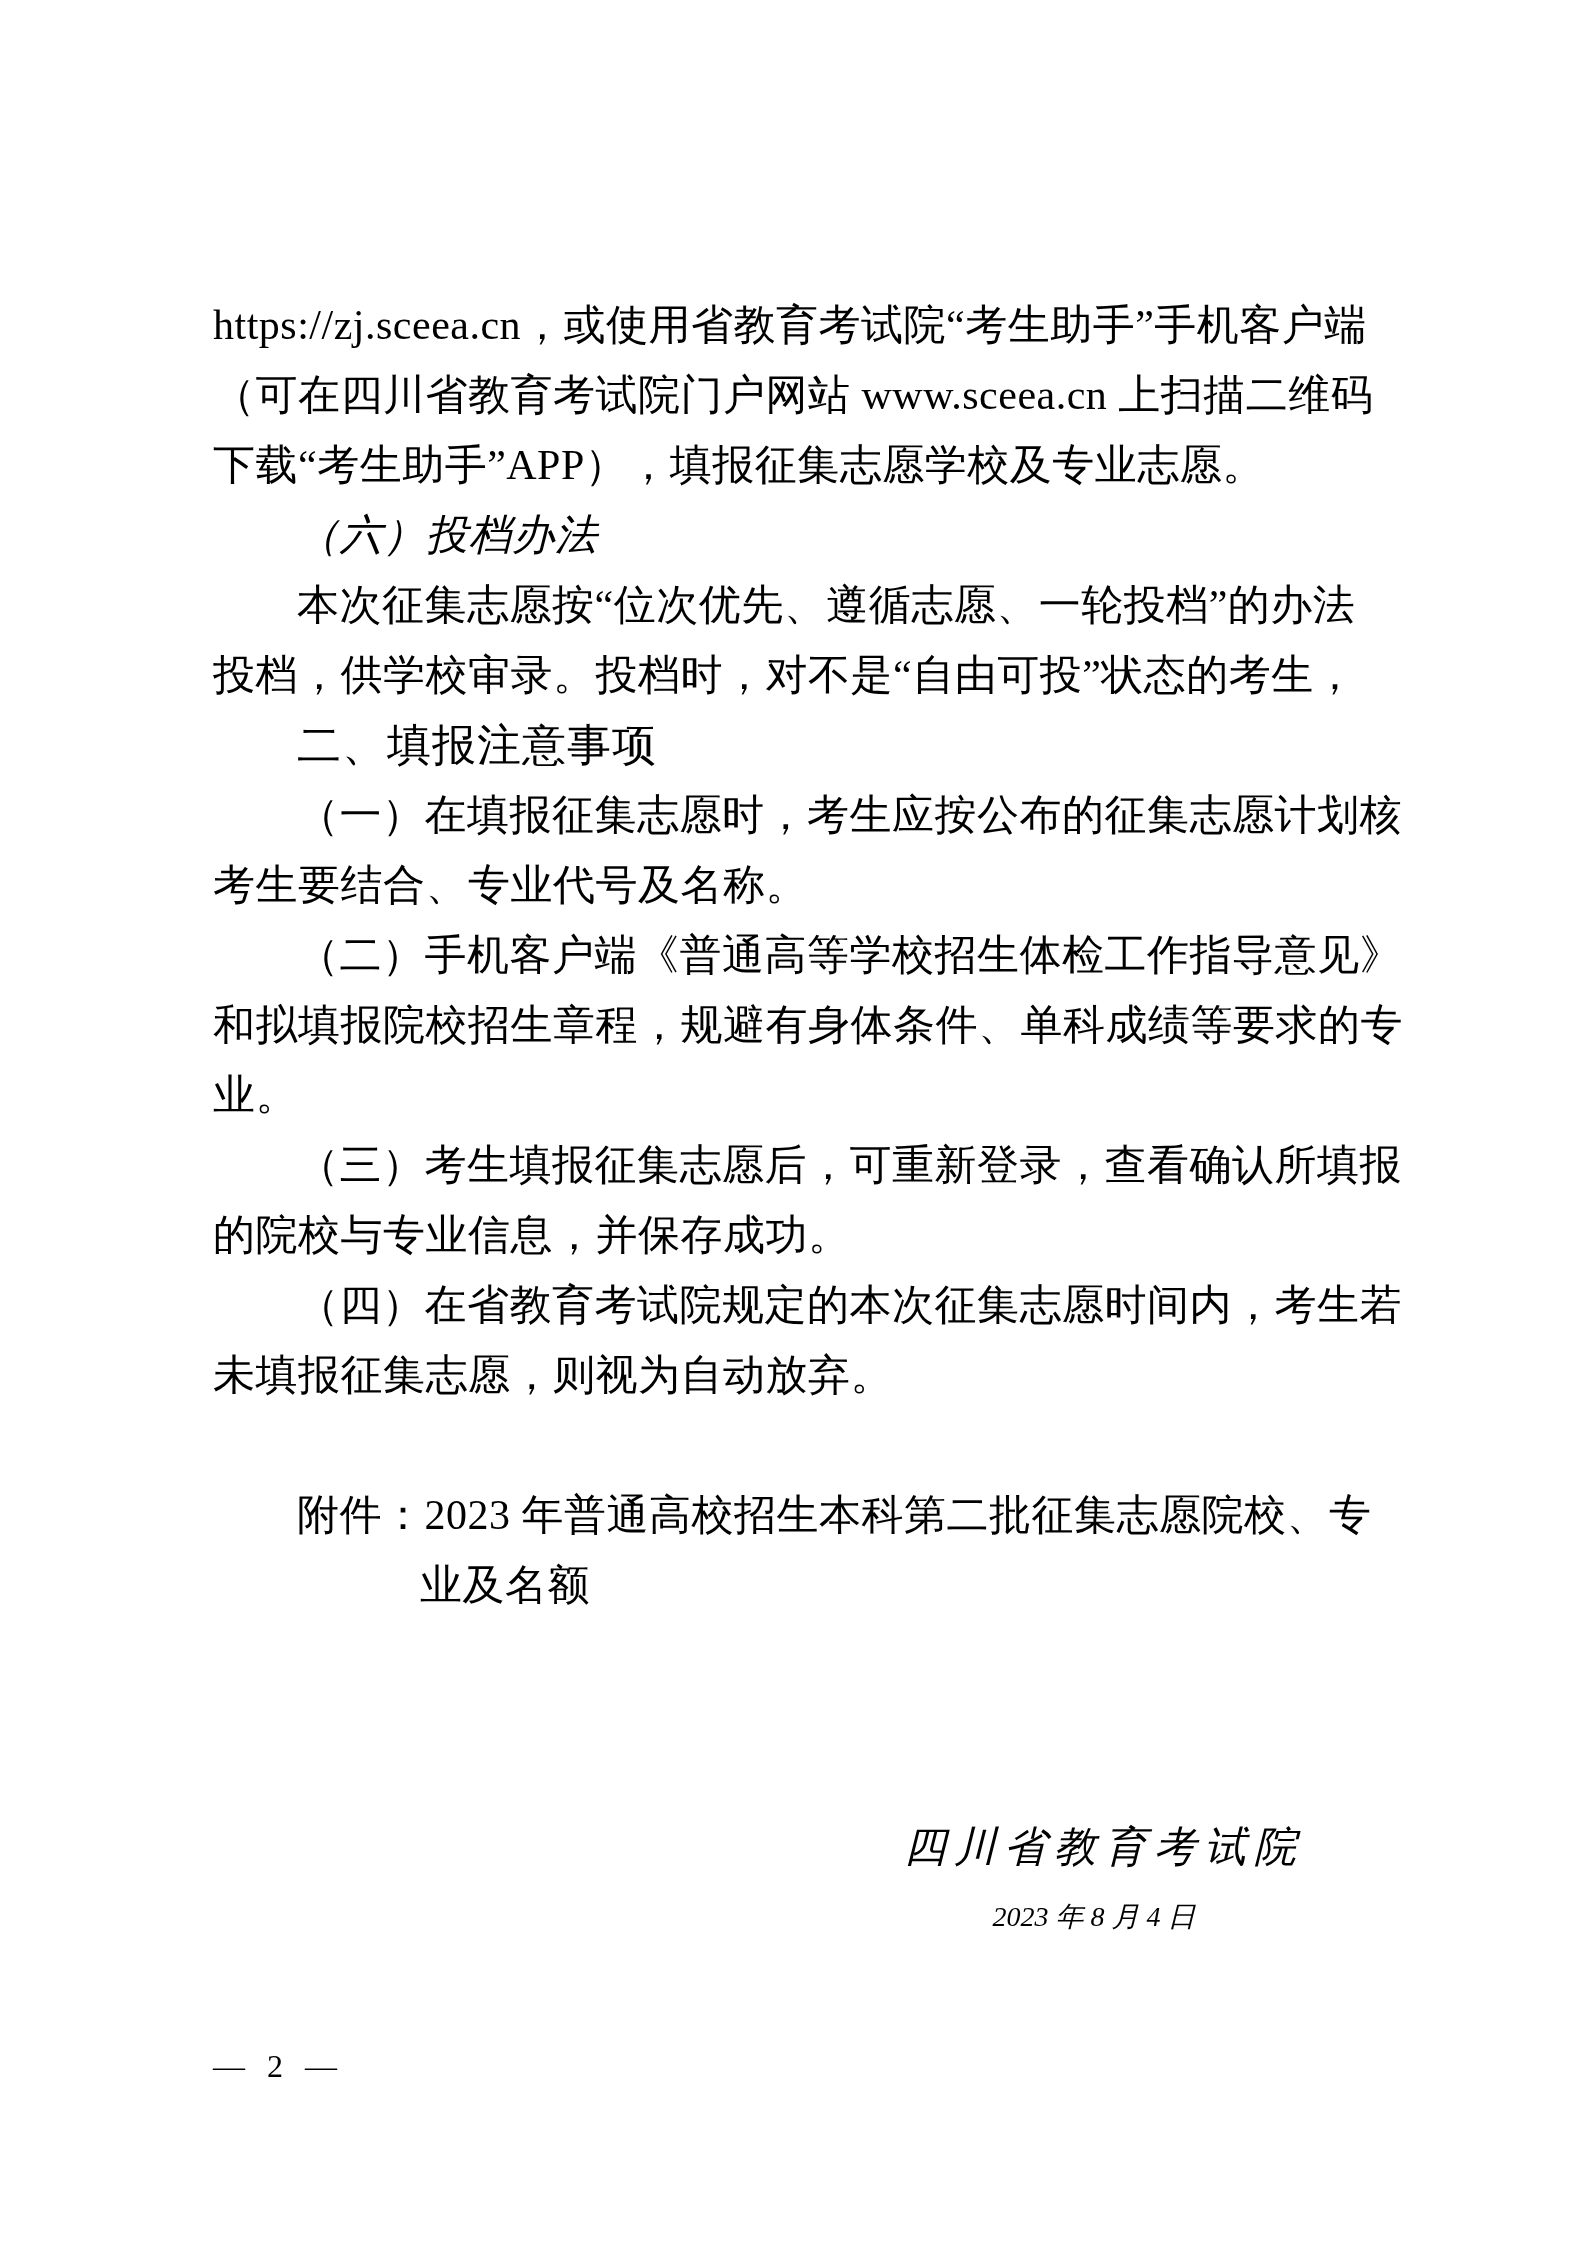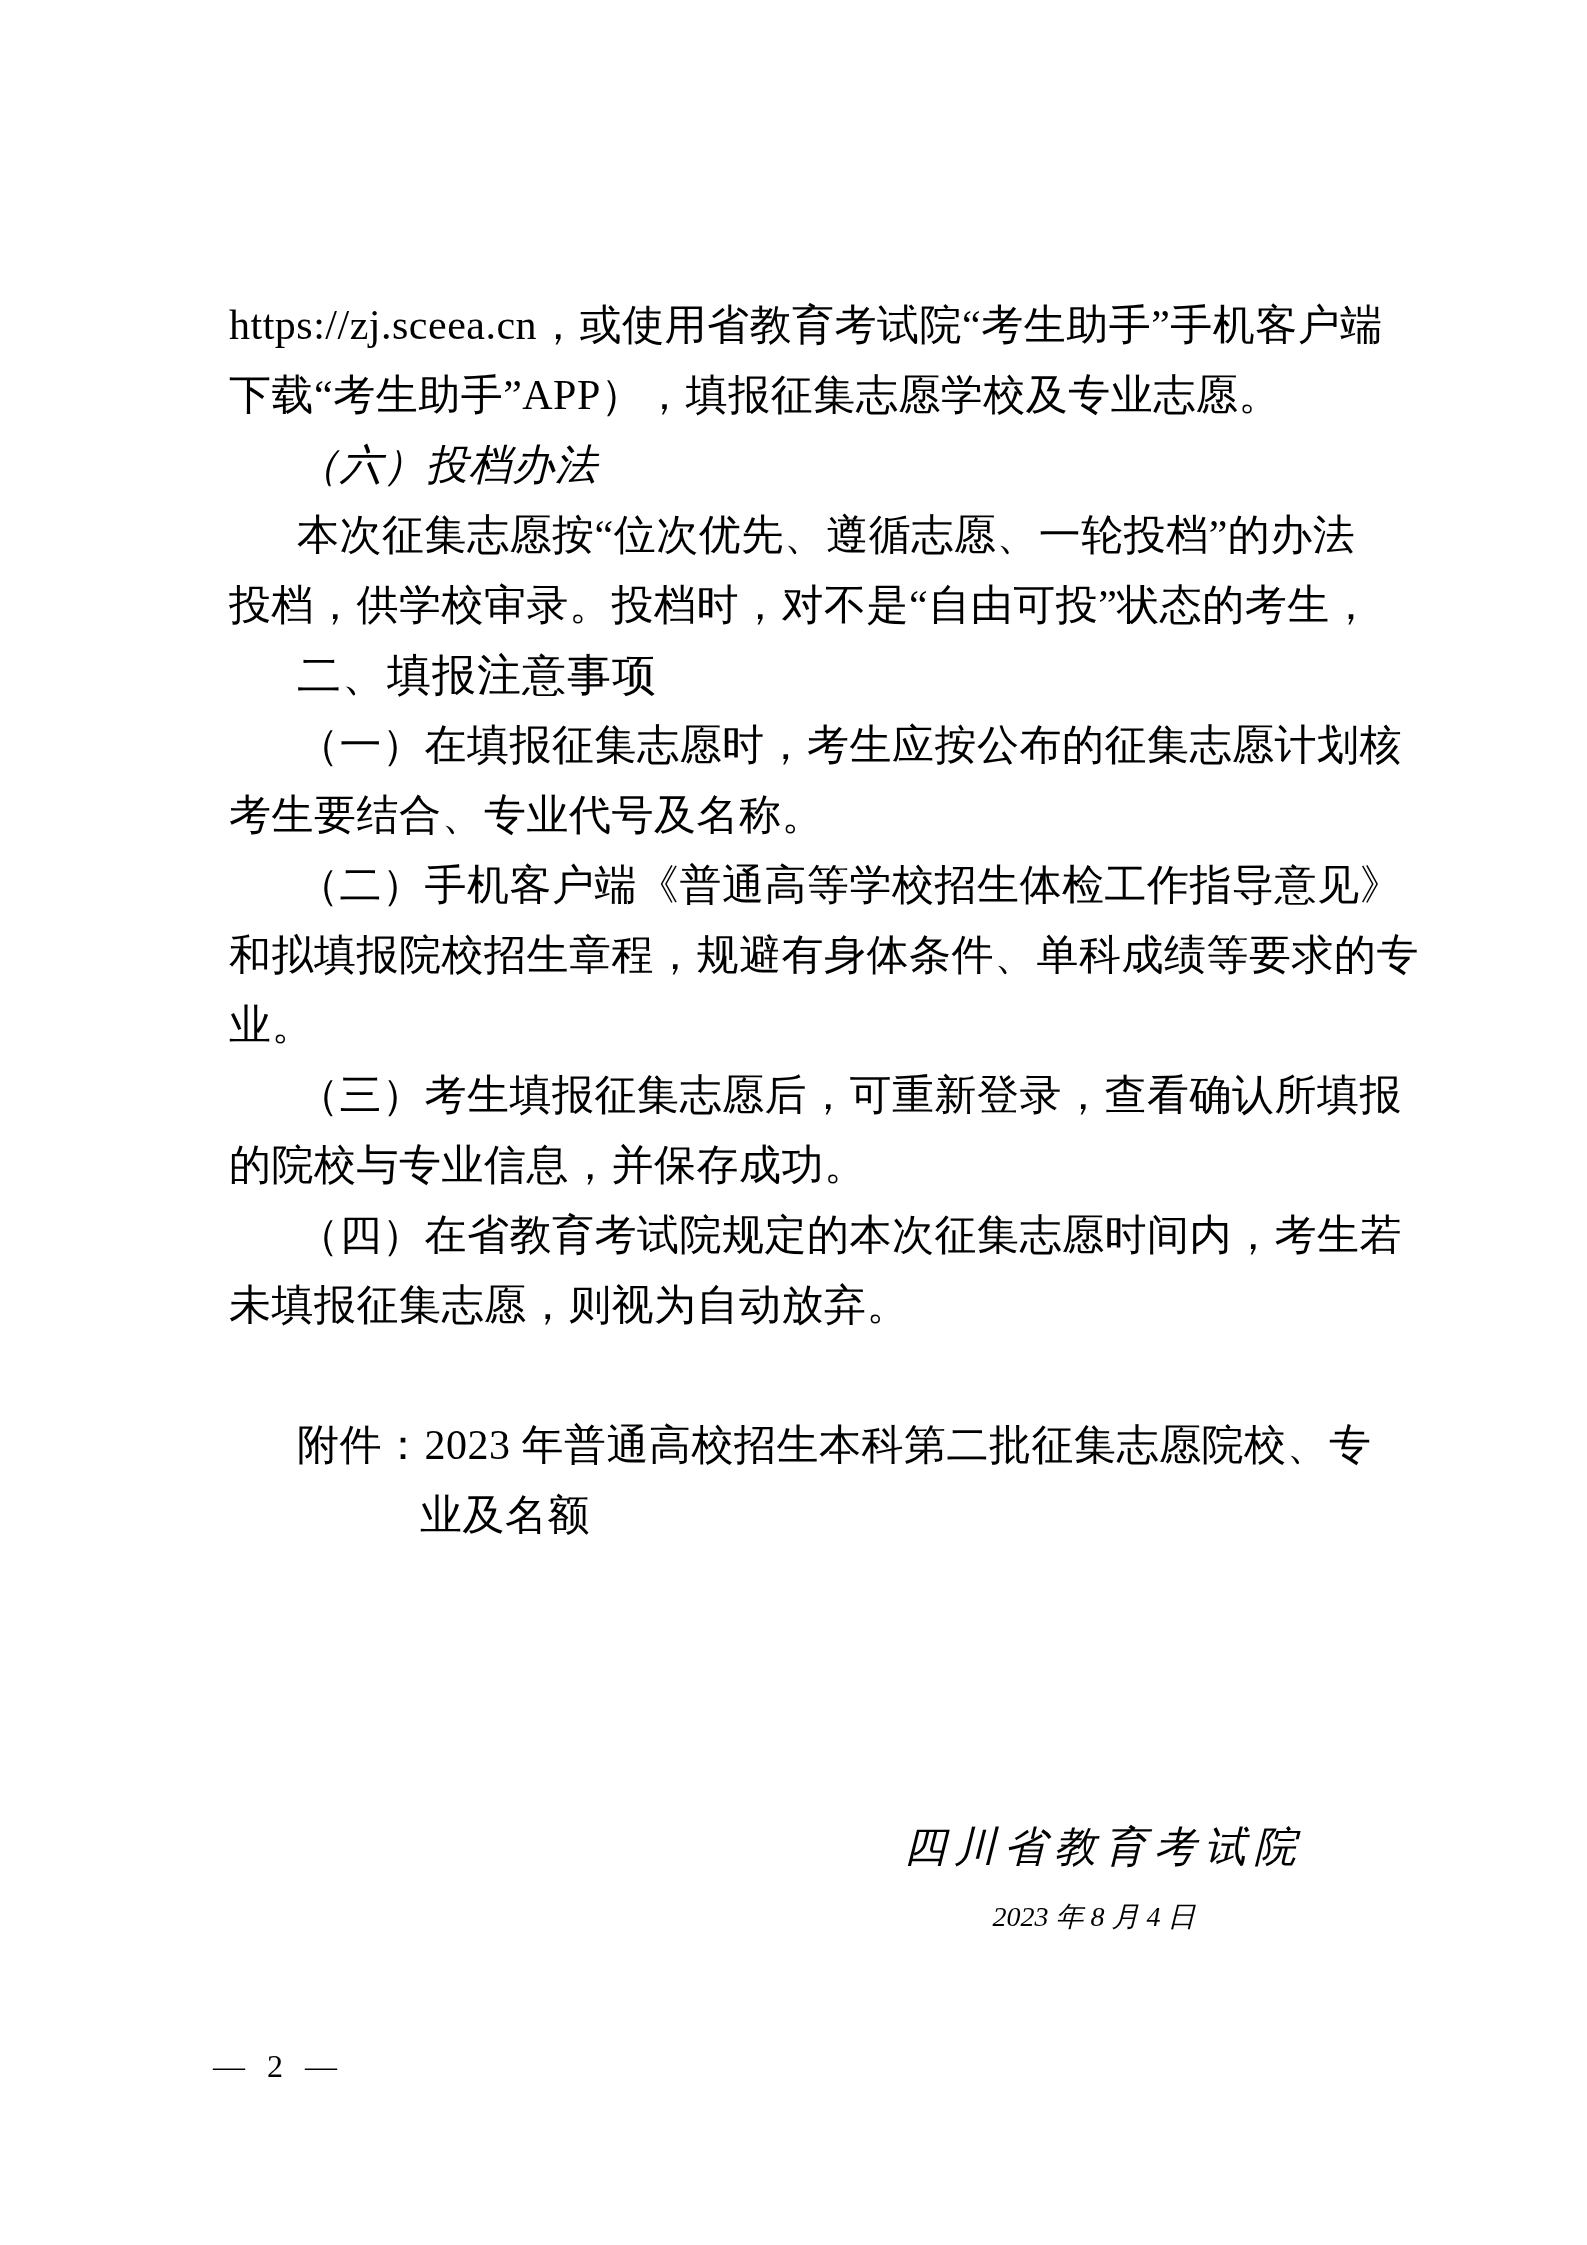--- a/index.html
+++ b/index.html
@@ -22,21 +22,21 @@
     top: 290px;
     width: 1180px;
   }
   .line {
     height: 70px;
     line-height: 70px;
     font-size: 42px;
     white-space: nowrap;
     letter-spacing: 0.5px;
   }
-  .line.flush { text-indent: 0; margin-left: 16px; }
+  .line.flush { text-indent: 0; }
   .line.indent { text-indent: 84px; }
   .line.kai-heading {
     text-indent: 84px;
     font-style: italic;           
     letter-spacing: 1px;
   }
   .line.bold-heading {
     text-indent: 84px;
     font-weight: normal;            
     font-family: "Liberation Sans", "DejaVu Sans", sans-serif;
@@ -75,20 +75,21 @@
     letter-spacing: 7px;
     white-space: nowrap;
   }
 </style>
 </head>
 <body>
 
 <div class="page">
   <div class="content">
       <div class="line flush">https://zj.sceea.cn，或使用省教育考试院“考生助手”手机客户端</div>
+      <div class="line flush">（可在四川省教育考试院门户网站 www.sceea.cn 上扫描二维码</div>
       <div class="line flush">下载“考生助手”APP），填报征集志愿学校及专业志愿。</div>
       <div class="line kai-heading">（六）投档办法</div>
       <div class="line indent">本次征集志愿按“位次优先、遵循志愿、一轮投档”的办法</div>
       <div class="line flush">投档，供学校审录。投档时，对不是“自由可投”状态的考生，</div>
       <div class="line bold-heading">二、填报注意事项</div>
       <div class="line indent">（一）在填报征集志愿时，考生应按公布的征集志愿计划核</div>
       <div class="line flush">考生要结合、专业代号及名称。</div>
       <div class="line indent">（二）手机客户端《普通高等学校招生体检工作指导意见》</div>
       <div class="line flush">和拟填报院校招生章程，规避有身体条件、单科成绩等要求的专</div>
       <div class="line flush">业。</div>

